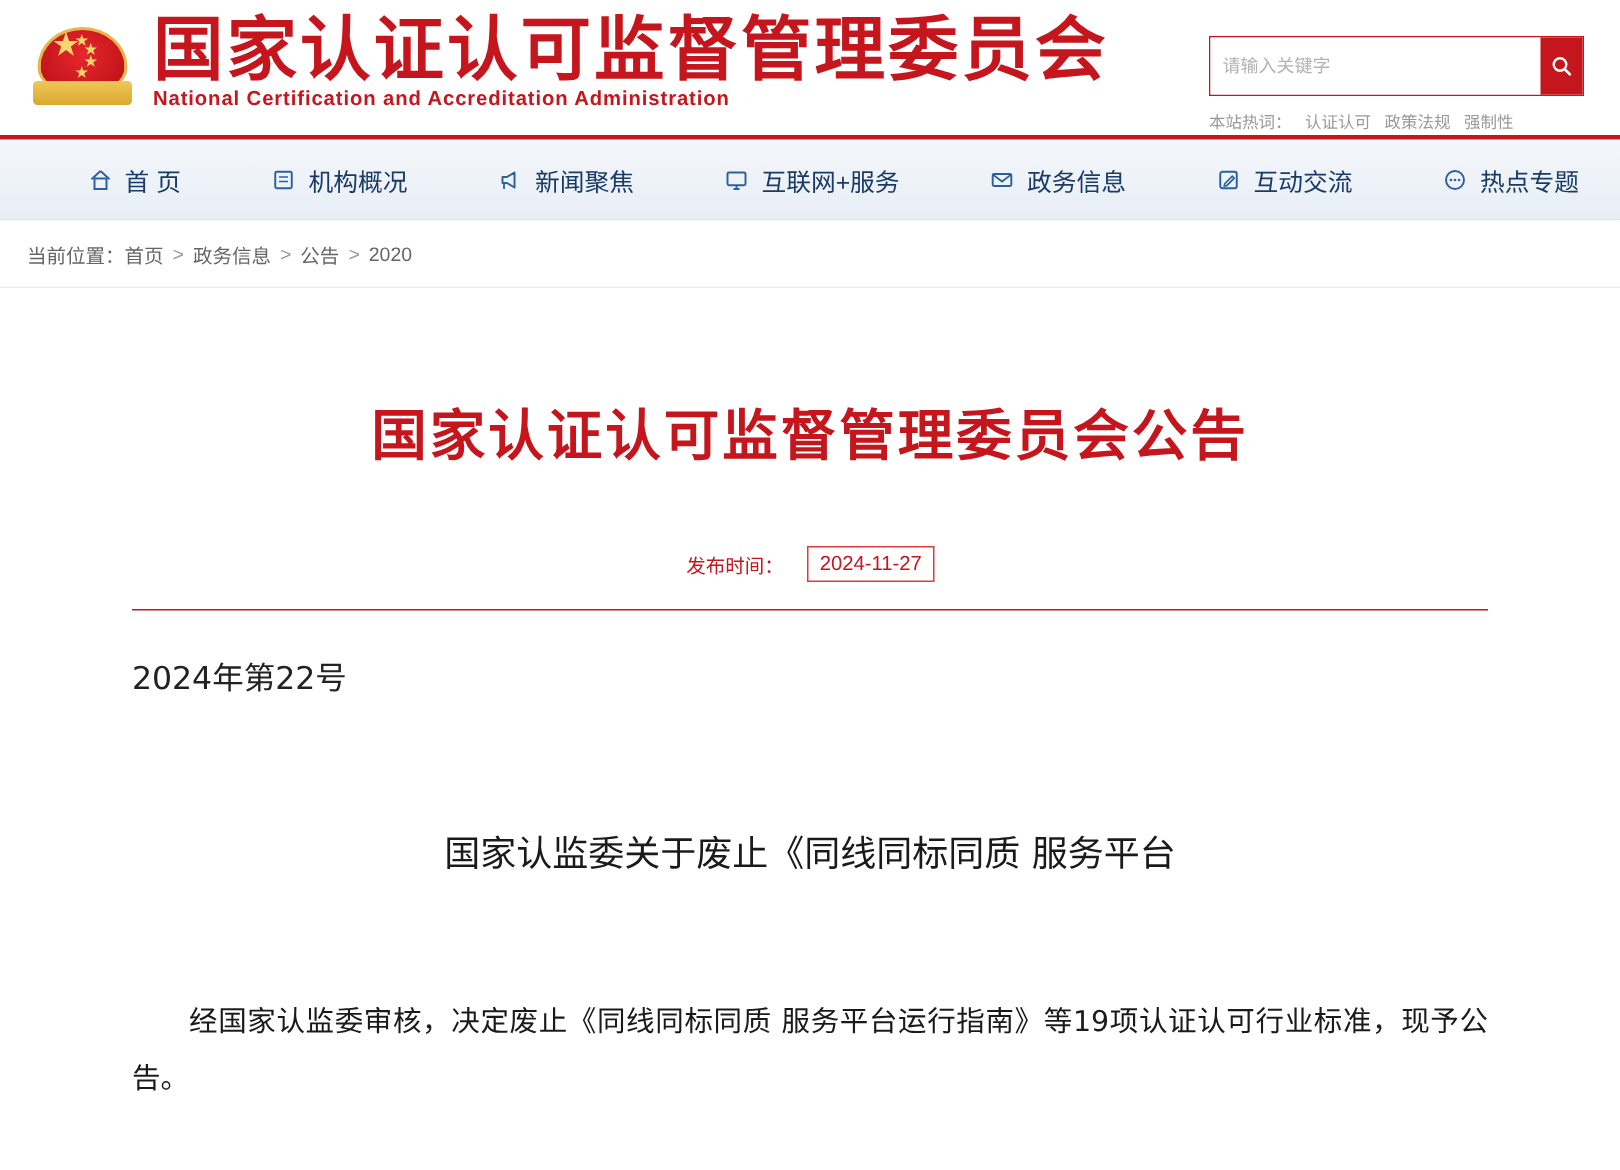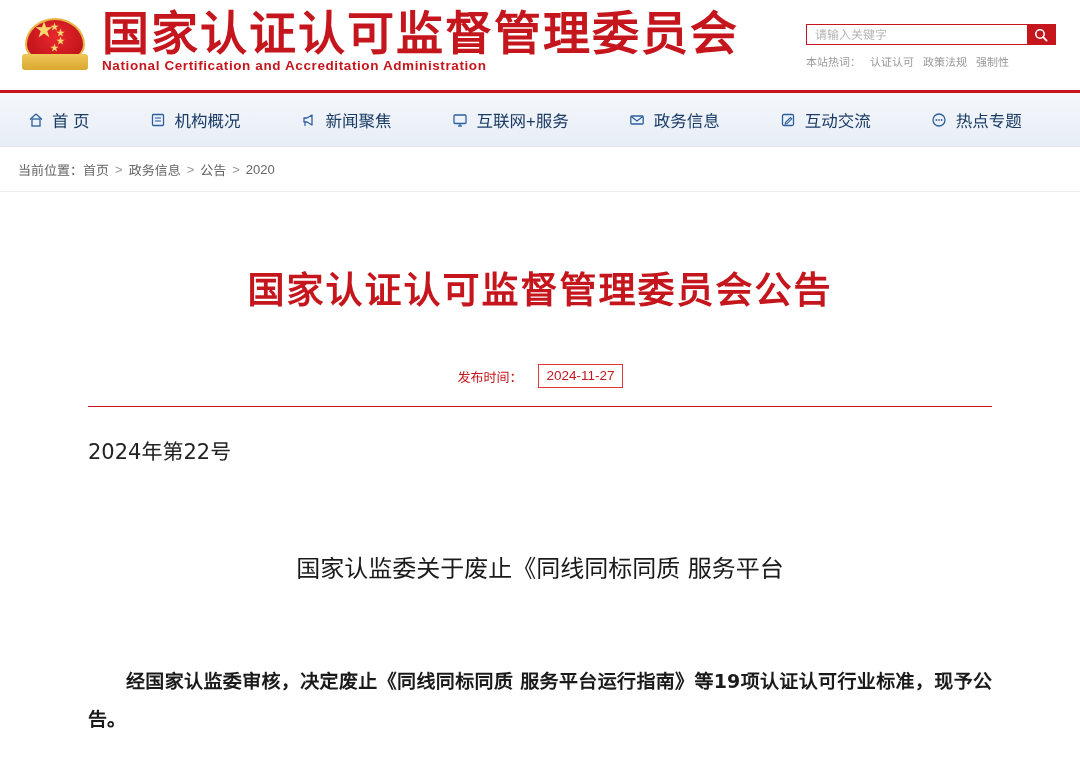--- a/index.html
+++ b/index.html
@@ -85,21 +85,21 @@
   
   .search-area {
     position: absolute;
     right: 24px;
     top: 24px;
     width: 250px;
   }
   .search-box {
     display: flex;
     border: 1px solid #c4161c;
-    height: 21px;
+    height: 40px;
     box-sizing: border-box;
     background: #fff;
   }
   .search-box input {
     flex: 1;
     border: none;
     outline: none;
     font-size: 12px;
     padding: 0 8px;
     color: #333;
@@ -126,21 +126,21 @@
   .hot-words .hw-label { color: #9a9a9a; }
   .hot-words a { color: #9a9a9a; text-decoration: none; }
 
   
   .nav {
     height: 54px;
     background: linear-gradient(#f4f7fb, #e8eef6);
     border-bottom: 1px solid #dde4ec;
     display: flex;
     align-items: center;
-    padding-left: 27px;
+    padding-left: 58px;
     box-sizing: border-box;
   }
   .nav-item {
     display: flex;
     align-items: center;
     gap: 8px;
     margin-right: 60px;
     font-size: 16.5px;
     color: #1a3b66;
     cursor: pointer;
@@ -221,21 +221,20 @@
     font-family: "DejaVu Sans", sans-serif;
   }
   .doc-body {
     margin-top: 72px;
     font-size: 19px;
     line-height: 38px;
     color: #1a1a1a;
     text-align: justify;
     text-indent: 2em;
     font-family: "DejaVu Sans", sans-serif;
-    font-weight: bold;
   }
 </style>
 </head>
 <body>
 
 <div class="header">
 
   <div class="logo-area">
     <div class="emblem">
       <div class="disc"></div>

